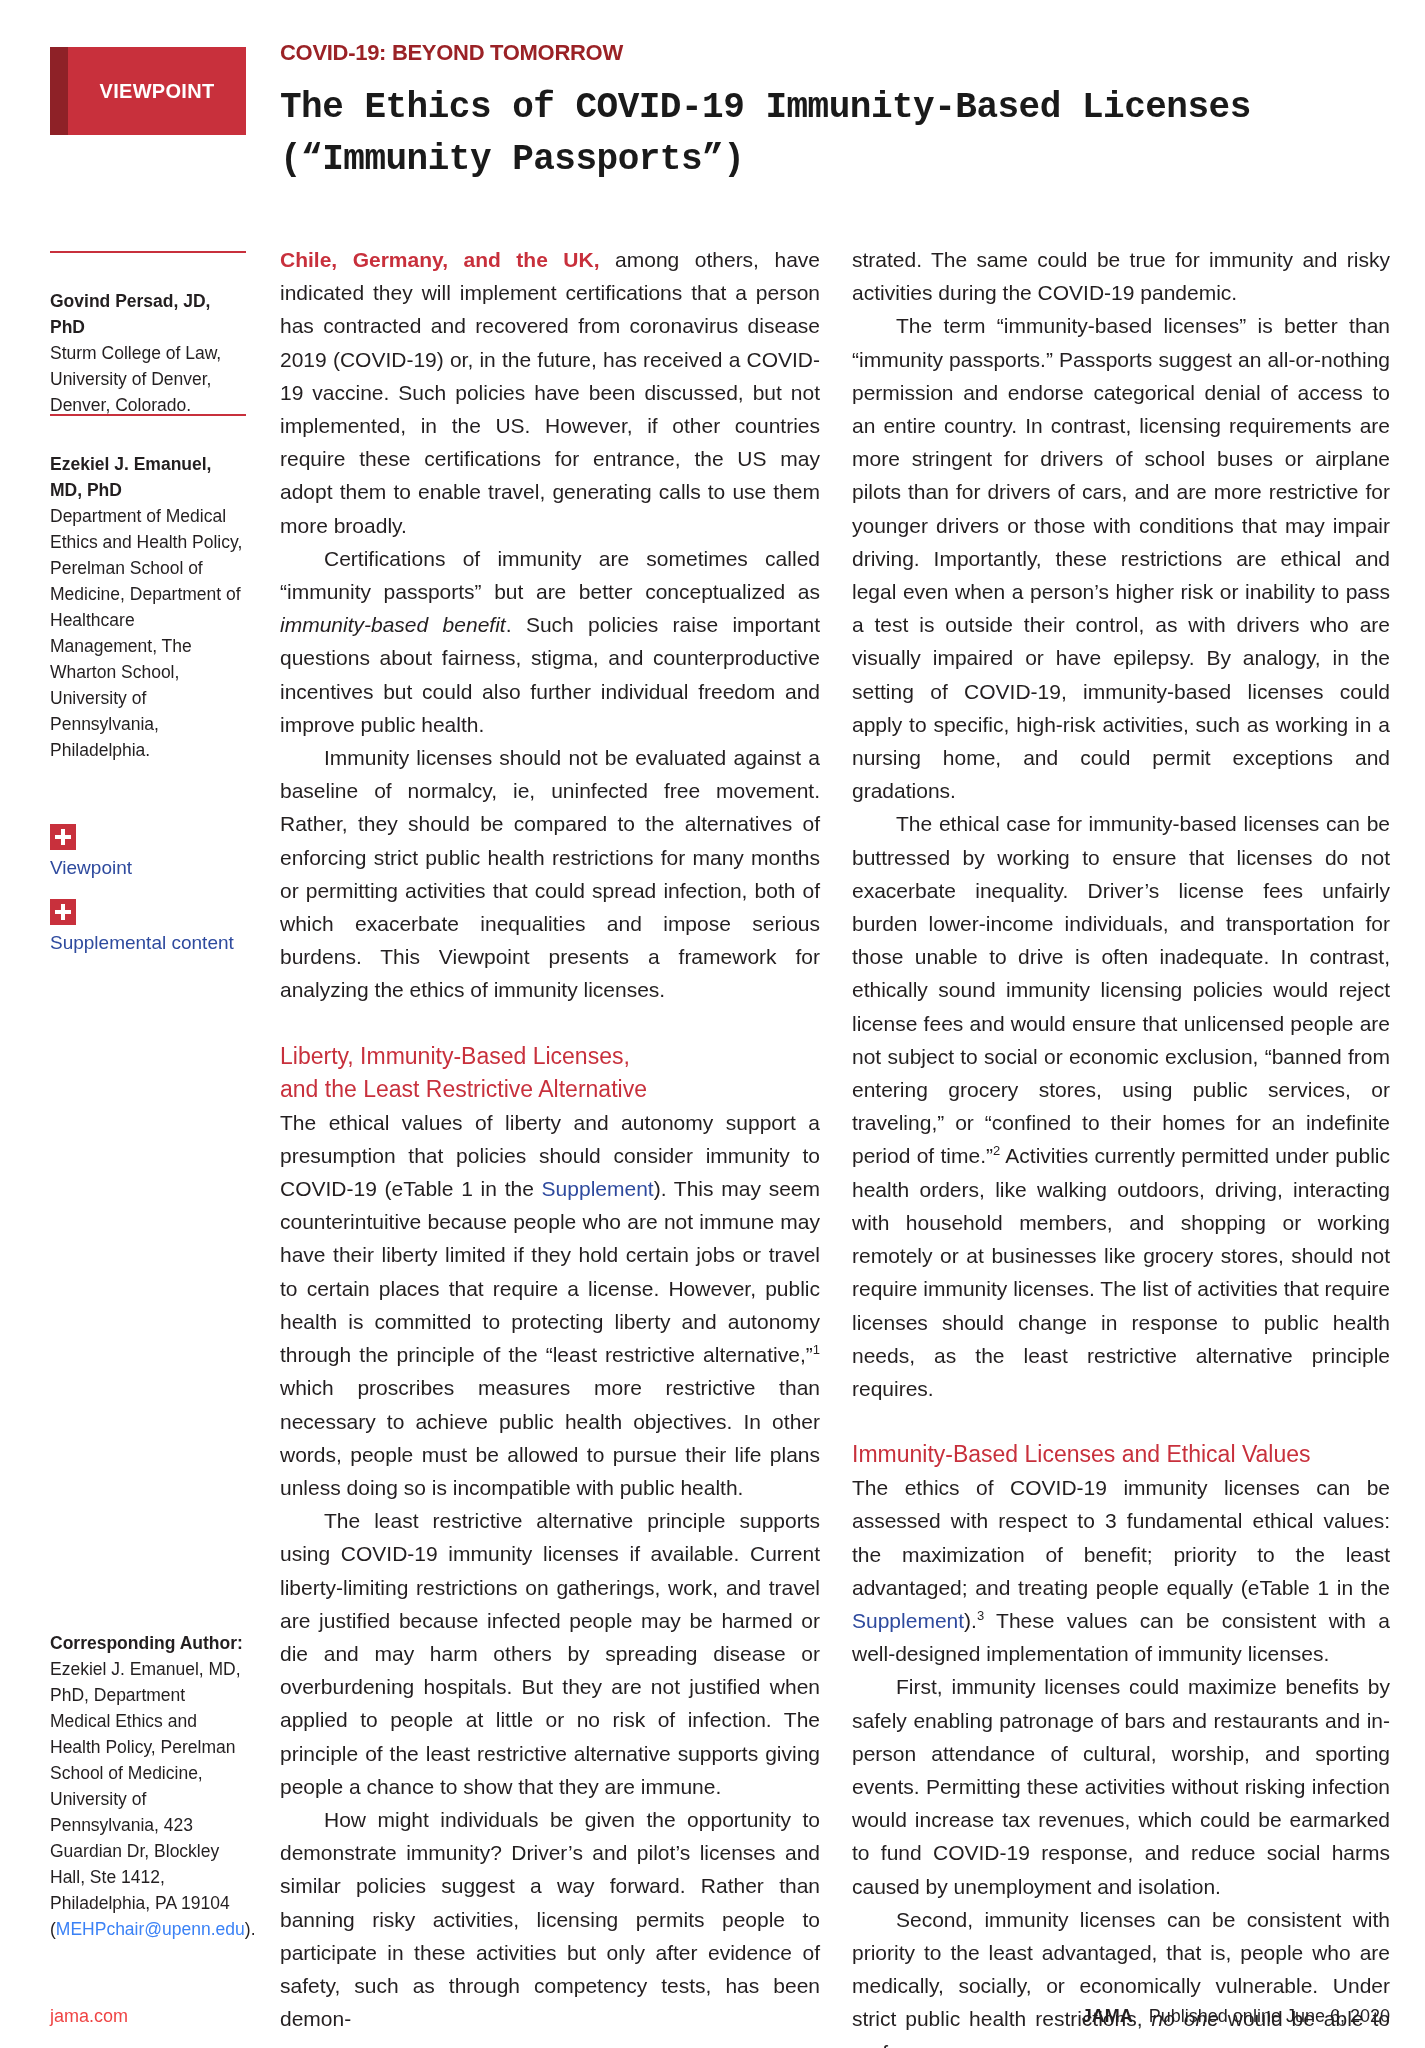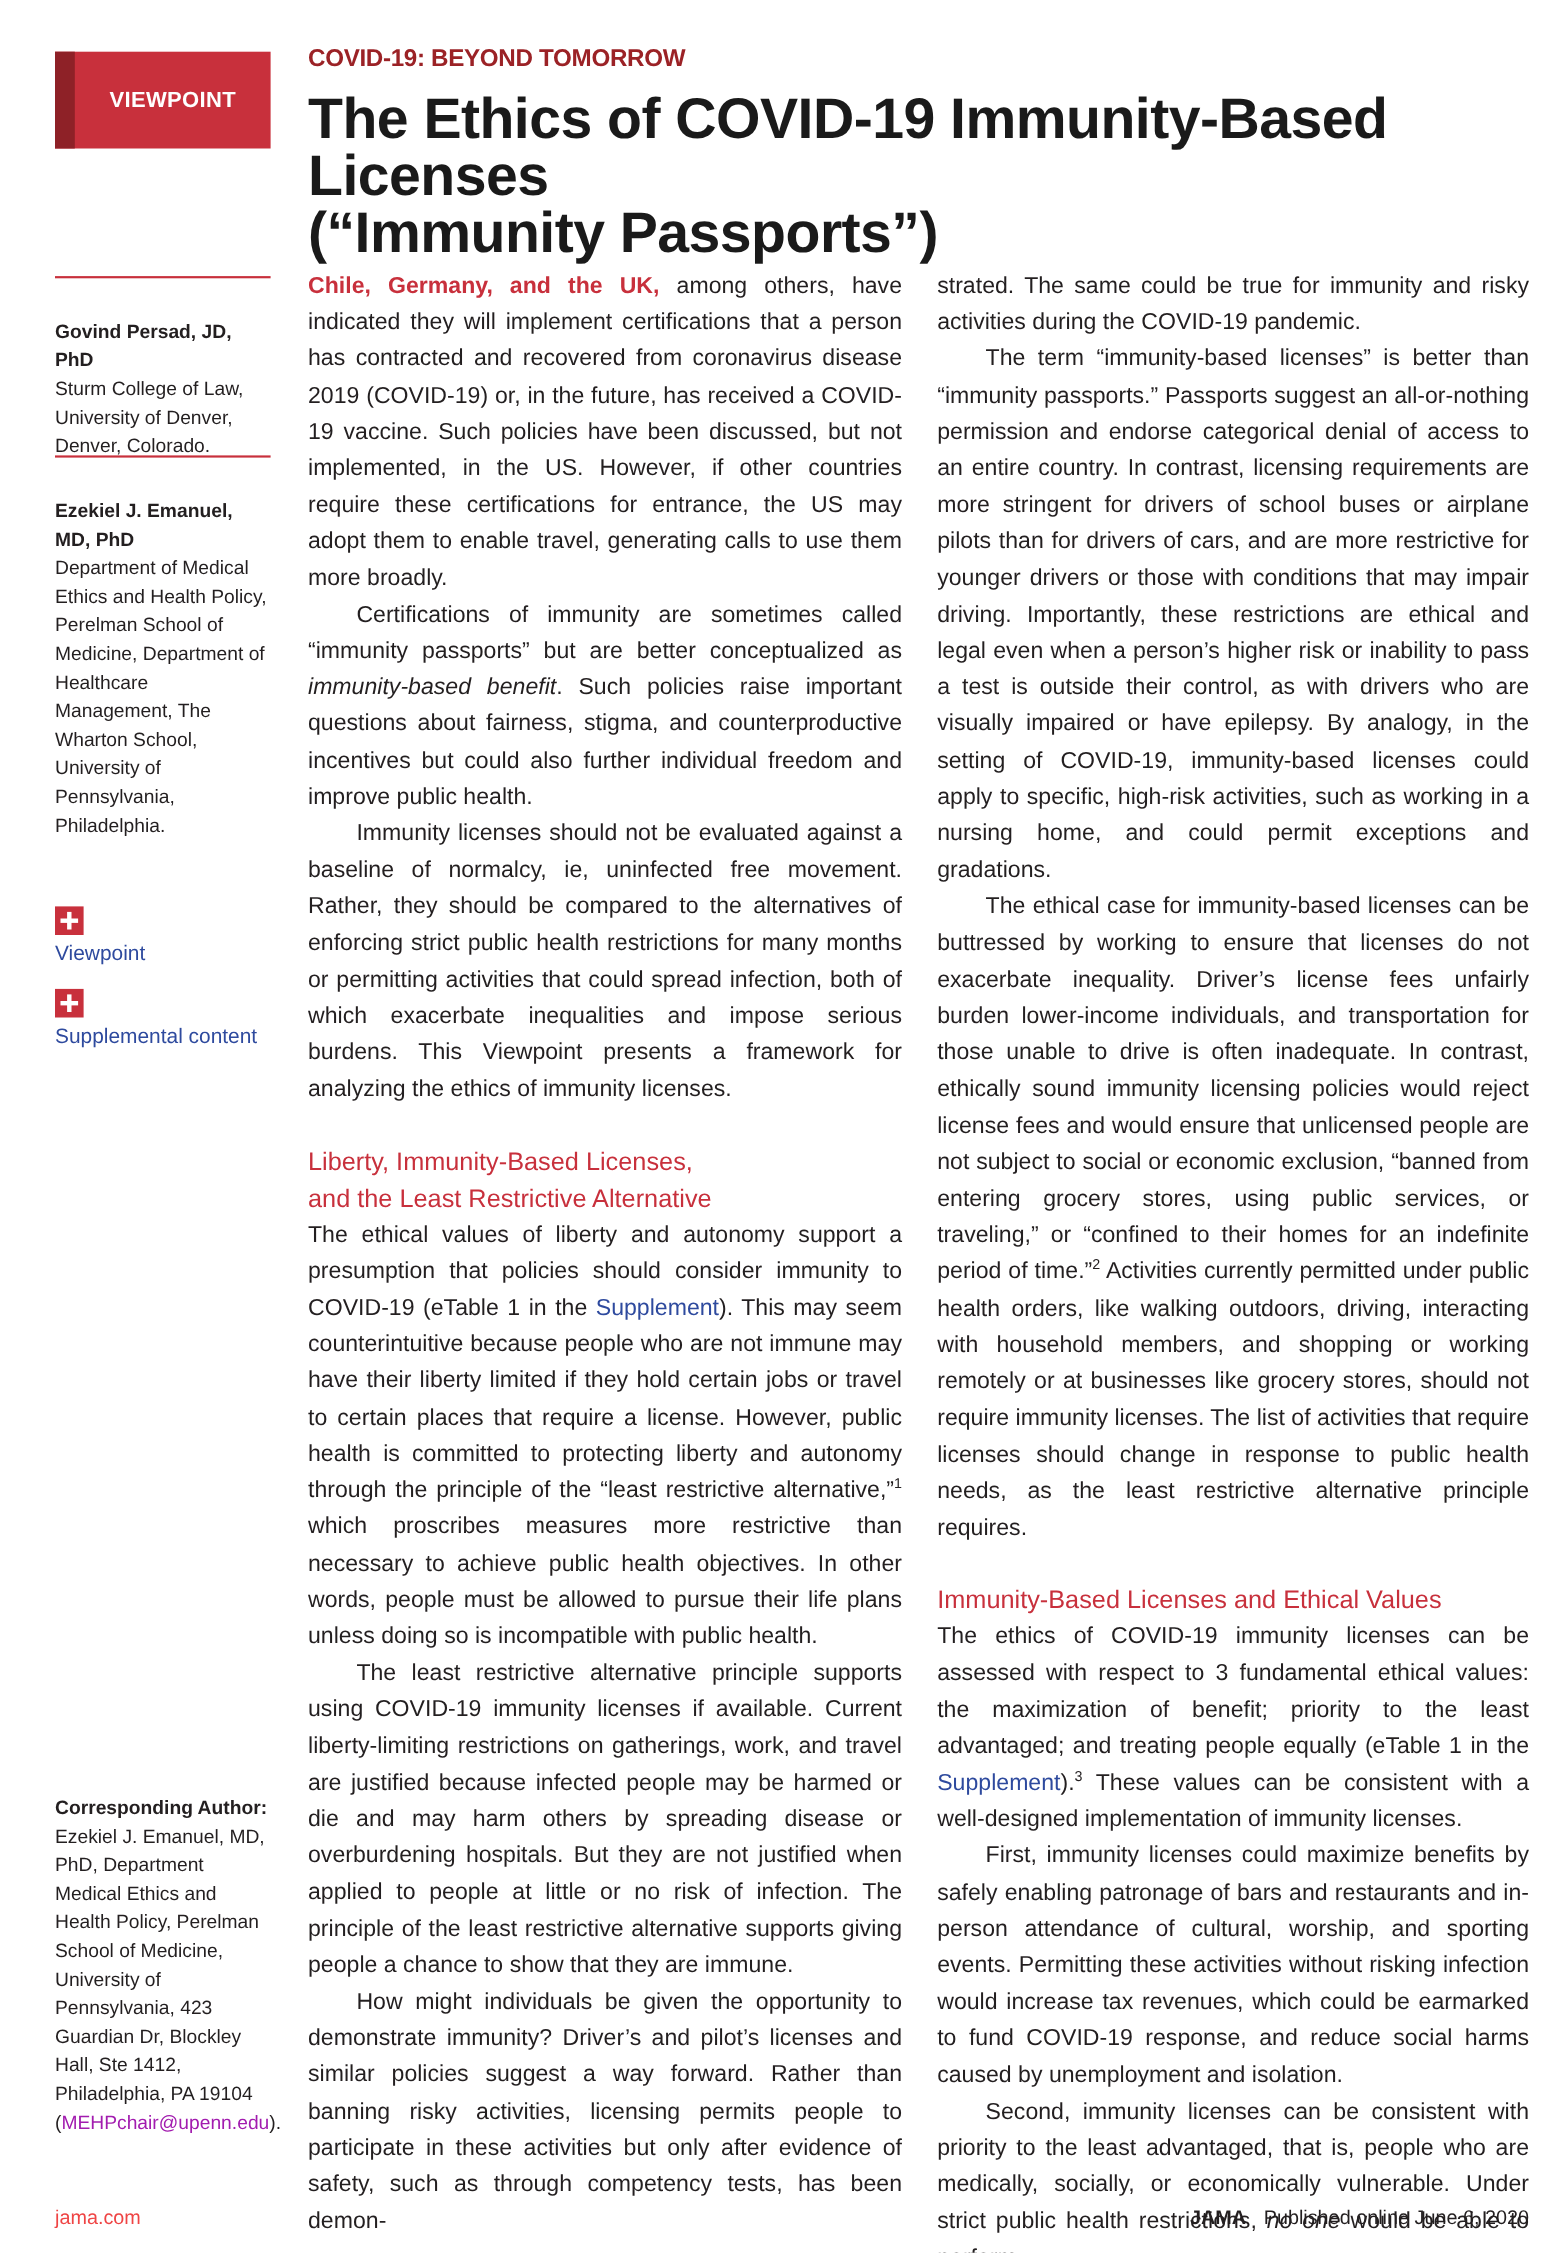--- a/index.html
+++ b/index.html
@@ -9,41 +9,41 @@
   .viewpoint-badge {
     position: absolute; left: 50px; top: 47px; width: 196px; height: 88px;
     background: #c8303c; display: flex; align-items: center; justify-content: center;
   }
   .viewpoint-badge .bar { position: absolute; left: 0; top: 0; width: 18px; height: 100%; background: #8e2127; }
   .viewpoint-badge span { color: #fff; font-size: 20px; font-weight: bold; letter-spacing: 0.3px; margin-left: 18px; }
 
   .kicker { position: absolute; left: 280px; top: 40px; font-size: 22px; font-weight: bold; color: #9b2226; letter-spacing: -0.3px; }
   .title {
     position: absolute; left: 280px; top: 82px; width: 1100px;
-    font-family: Liberation Sans, sans-serif; font-size: 52px; line-height: 52px; color: #1a1a1a; letter-spacing: -0.5px;
+    font-family: Liberation Mono, monospace; font-size: 36px; line-height: 52px; color: #1a1a1a; letter-spacing: -0.5px;
   }
 
   .sidebar { position: absolute; left: 50px; width: 196px; font-size: 17.5px; line-height: 26px; color: #231f20; }
   .author { border-top: 2px solid #c8303c; padding-top: 8px; }
   .author .name { font-weight: bold; margin-top: 27px; }
   .author1 { top: 251px; }
   .author2 { top: 414px; }
 
   .link-block { position: absolute; left: 50px; width: 196px; }
   .plus-box { width: 26px; height: 26px; background: #c8303c; position: relative; }
   .plus-box::before, .plus-box::after { content: ""; position: absolute; background: #fff; }
   .plus-box::before { left: 5px; right: 5px; top: 11px; height: 4px; }
   .plus-box::after { top: 5px; bottom: 5px; left: 11px; width: 4px; }
   .link-text { color: #2e4a9e; font-size: 19px; line-height: 28px; margin-top: 4px; }
   .link1 { top: 824px; }
   .link2 { top: 899px; }
 
   .corresponding { top: 1630px; }
   .corresponding b { font-weight: bold; }
-  .email { color: #a21caf; }
+  .email { color: #3b82f6; }
 
   .col { position: absolute; top: 243px; font-size: 21px; line-height: 33.2px; color: #231f20; text-align: justify; }
   .col1 { left: 280px; width: 540px; }
   .col2 { left: 852px; width: 538px; }
   .col p { text-indent: 0; }
   .col p.ind { text-indent: 44px; }
   .lead { color: #c8303c; font-weight: bold; }
   .h2 { color: #c8303c; font-size: 23px; line-height: 33px; font-weight: normal; text-align: left; }
   .sp { height: 33px; }
   .blue { color: #2e4a9e; margin-top: 30px; }

